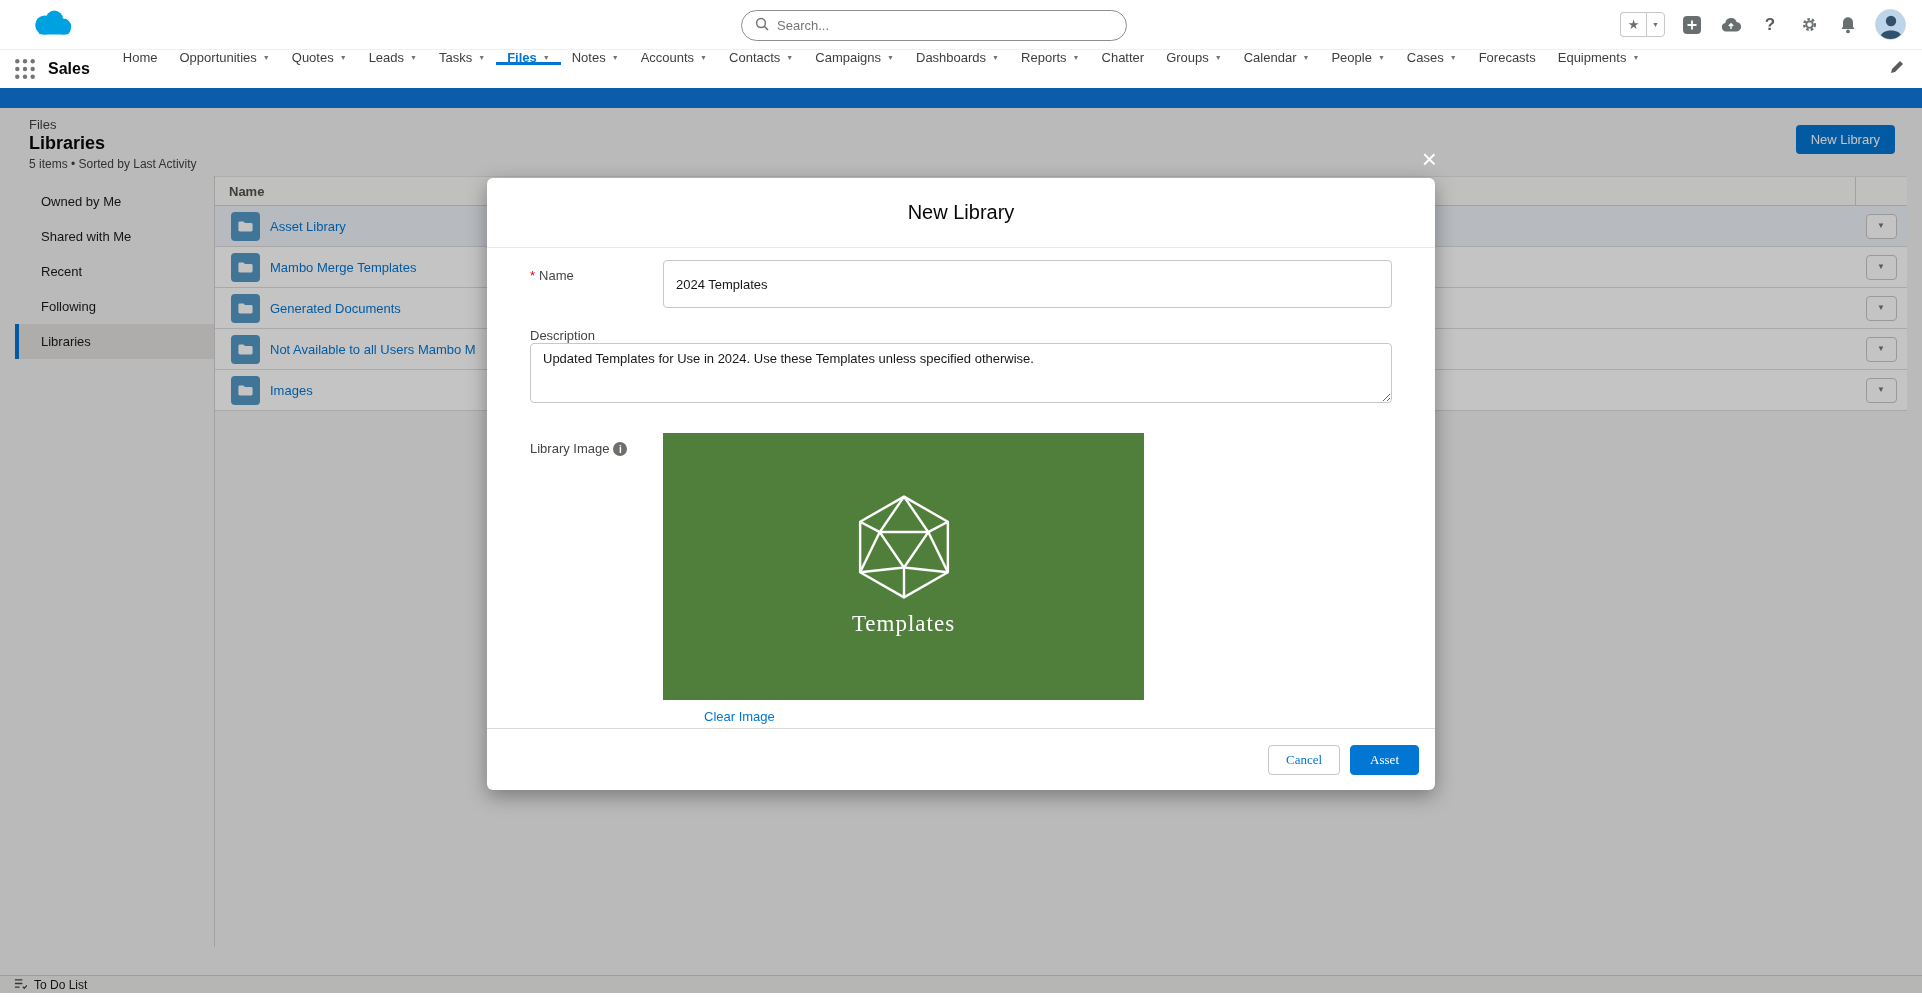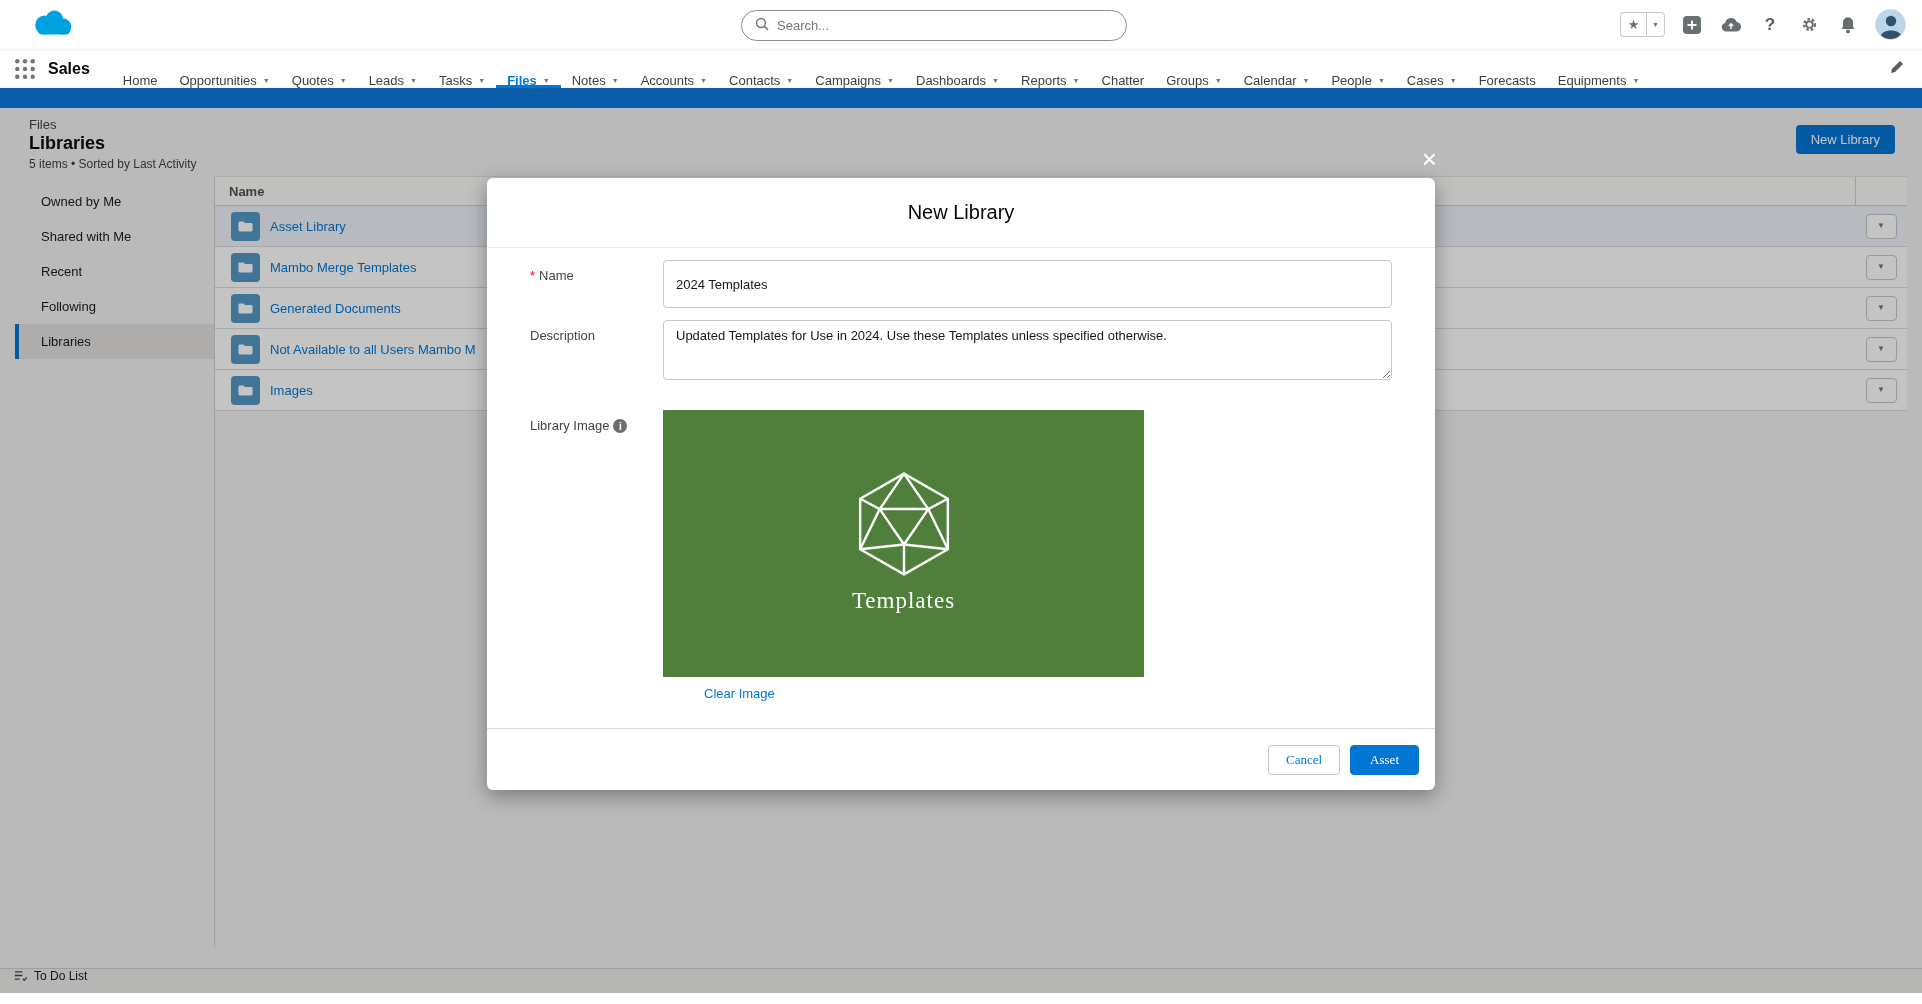--- a/index.html
+++ b/index.html
@@ -25,21 +25,21 @@
     color:#706e6b; font-size:7px; cursor:pointer;}
   .hicon{ width:24px; height:24px; display:flex; align-items:center; justify-content:center;
     color:#5c5b5a; cursor:pointer; font-size:17px;}
   .avatar{ width:31px; height:31px; border-radius:50%; overflow:hidden; background:#bcd5ea;
     border:1px solid #d8d6d4; cursor:pointer;}
 
   
   .nav-bar{ height:38px; background:#fff; display:flex; align-items:stretch; padding:0 14px;}
   .waffle{ align-self:center; width:22px; height:22px; margin-right:12px; cursor:pointer;}
   .app-name{ align-self:center; font-size:16px; font-weight:700; color:#080707; margin-right:22px;}
-  .nav-tabs{ display:flex; align-items:flex-end;}
+  .nav-tabs{ display:flex; align-items:flex-start;}
   .nav-tab{ display:flex; align-items:center; gap:6px; padding:0 11px; font-size:13px;
     color:#3e3e3c; cursor:pointer; white-space:nowrap;}
   .nav-tab.active{ color:#0176d3; box-shadow:inset 0 -3px 0 #0176d3; font-weight:700;}
   .chev{ font-size:7px; color:#747474; line-height:1;}
   .nav-pencil{ margin-left:auto; align-self:center; cursor:pointer; padding:4px;}
   .brand-band{ height:20px; background:#0b5cab;}
 
   
   .content{ position:relative; height:885px; background:#f3f2f2;}
   .backdrop{ position:absolute; inset:0; background:rgba(9,8,8,0.24); z-index:20;}
@@ -68,22 +68,22 @@
     display:flex; align-items:center;}
   .row.highlight{ background:#eef4fa;}
   .row-icon{ width:29px; height:29px; border-radius:4px; background:#5297c5;
     margin:0 10px 0 16px; display:flex; align-items:center; justify-content:center; flex:none;}
   .row-link{ font-size:13px; color:#0176d3; flex:1; white-space:nowrap; overflow:hidden;
     text-decoration:none; cursor:pointer;}
   .row-action{ width:52px; display:flex; justify-content:center; flex:none;}
   .action-btn{ width:31px; height:25px; border:1px solid #c9c7c5; border-radius:4px;
     background:#fff; display:flex; align-items:center; justify-content:center; cursor:pointer;}
 
-  .utility-bar{ position:absolute; left:0; right:0; bottom:0; height:25px; background:#ededec;
-    border-top:1px solid #d0cecc; display:flex; gap:7px;
+  .utility-bar{ position:absolute; left:0; right:0; bottom:0; height:18px; background:#ededec;
+    border-top:1px solid #d0cecc; display:flex; align-items:center; gap:7px;
     padding-left:14px; font-size:12px; color:#181818;}
   .bottom-strip{ height:11px; background:#fff;}
 
   
   .modal{ position:absolute; left:487px; top:178px; width:948px; height:612px; background:#fff;
     border-radius:6px; box-shadow:0 6px 20px rgba(0,0,0,.35); z-index:60;
     display:flex; flex-direction:column;}
   .modal-close{ position:absolute; top:-32px; right:-2px; background:none; border:none;
     color:#fff; font-size:26px; line-height:1; cursor:pointer; font-family:inherit;}
   .modal-header{ height:70px; display:flex; align-items:center; justify-content:center;
@@ -109,21 +109,21 @@
     margin-bottom:6px;font-family:Liberation Serif, serif;}
   .clear-image{ display:inline-block; margin-top:9px; font-size:13px; color:#0176d3;
     text-decoration:none; cursor:pointer;margin-left:41px;}
   .modal-footer{ height:62px; border-top:1px solid #dddbda; display:flex; align-items:center;
     justify-content:flex-end; gap:10px; padding-right:16px;}
   .btn{ height:30px; border-radius:4px; font-size:13px; font-family:Liberation Serif, serif; cursor:pointer;}
   .btn-cancel{ padding:0 17px; background:#fff; border:1px solid #c9c7c5; color:#0176d3;}
   .btn-save{ padding:0 19px; background:#0176d3; border:1px solid #0176d3; color:#fff;}
 
   .mt-name{ margin-bottom:12px;}
-  .mt-desc{ margin-bottom:26px;}
+  .mt-desc{ margin-bottom:26px;flex-direction:column;}
 </style>
 </head>
 <body>
 
 <header class="global-header">
   <span class="sf-logo">
     <svg viewBox="0 0 60 42" width="48" height="36">
       <g fill="#00a1e0">
         <circle cx="21" cy="21" r="12"></circle>
           <circle cx="33" cy="14" r="11"></circle>

